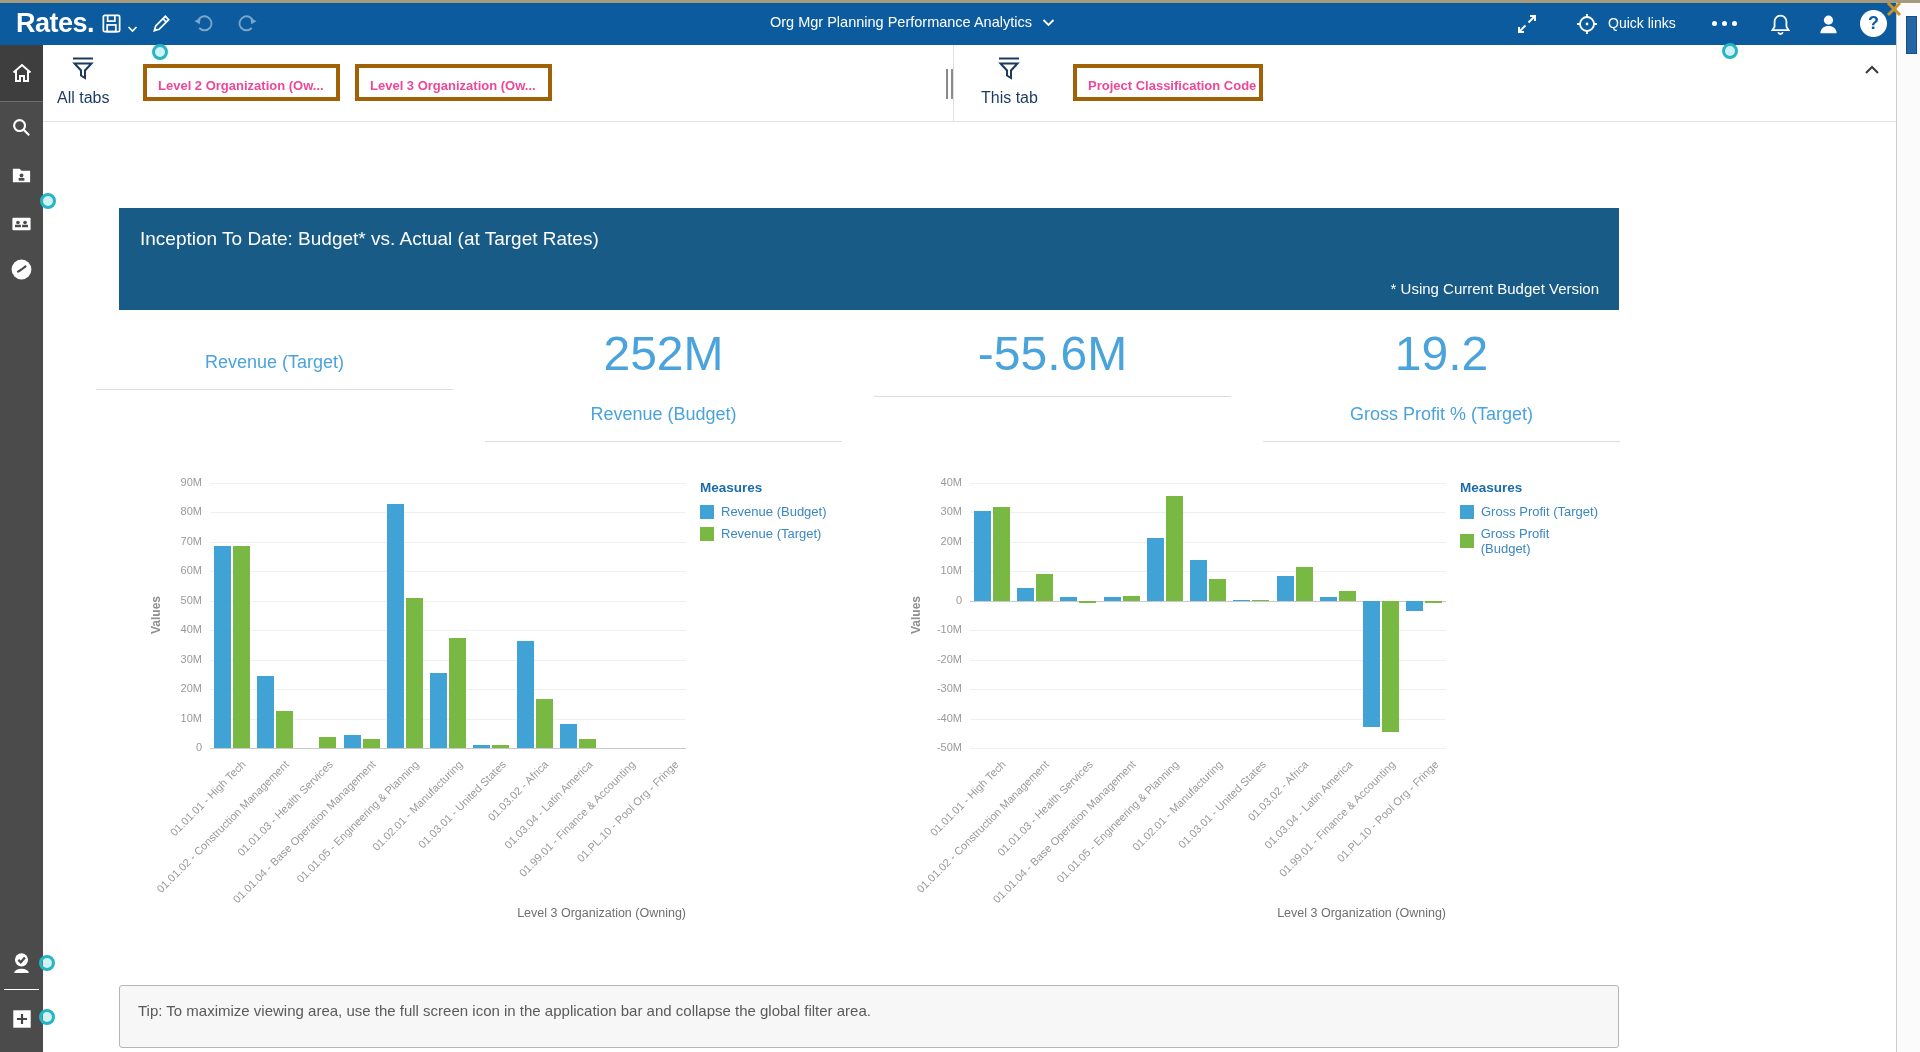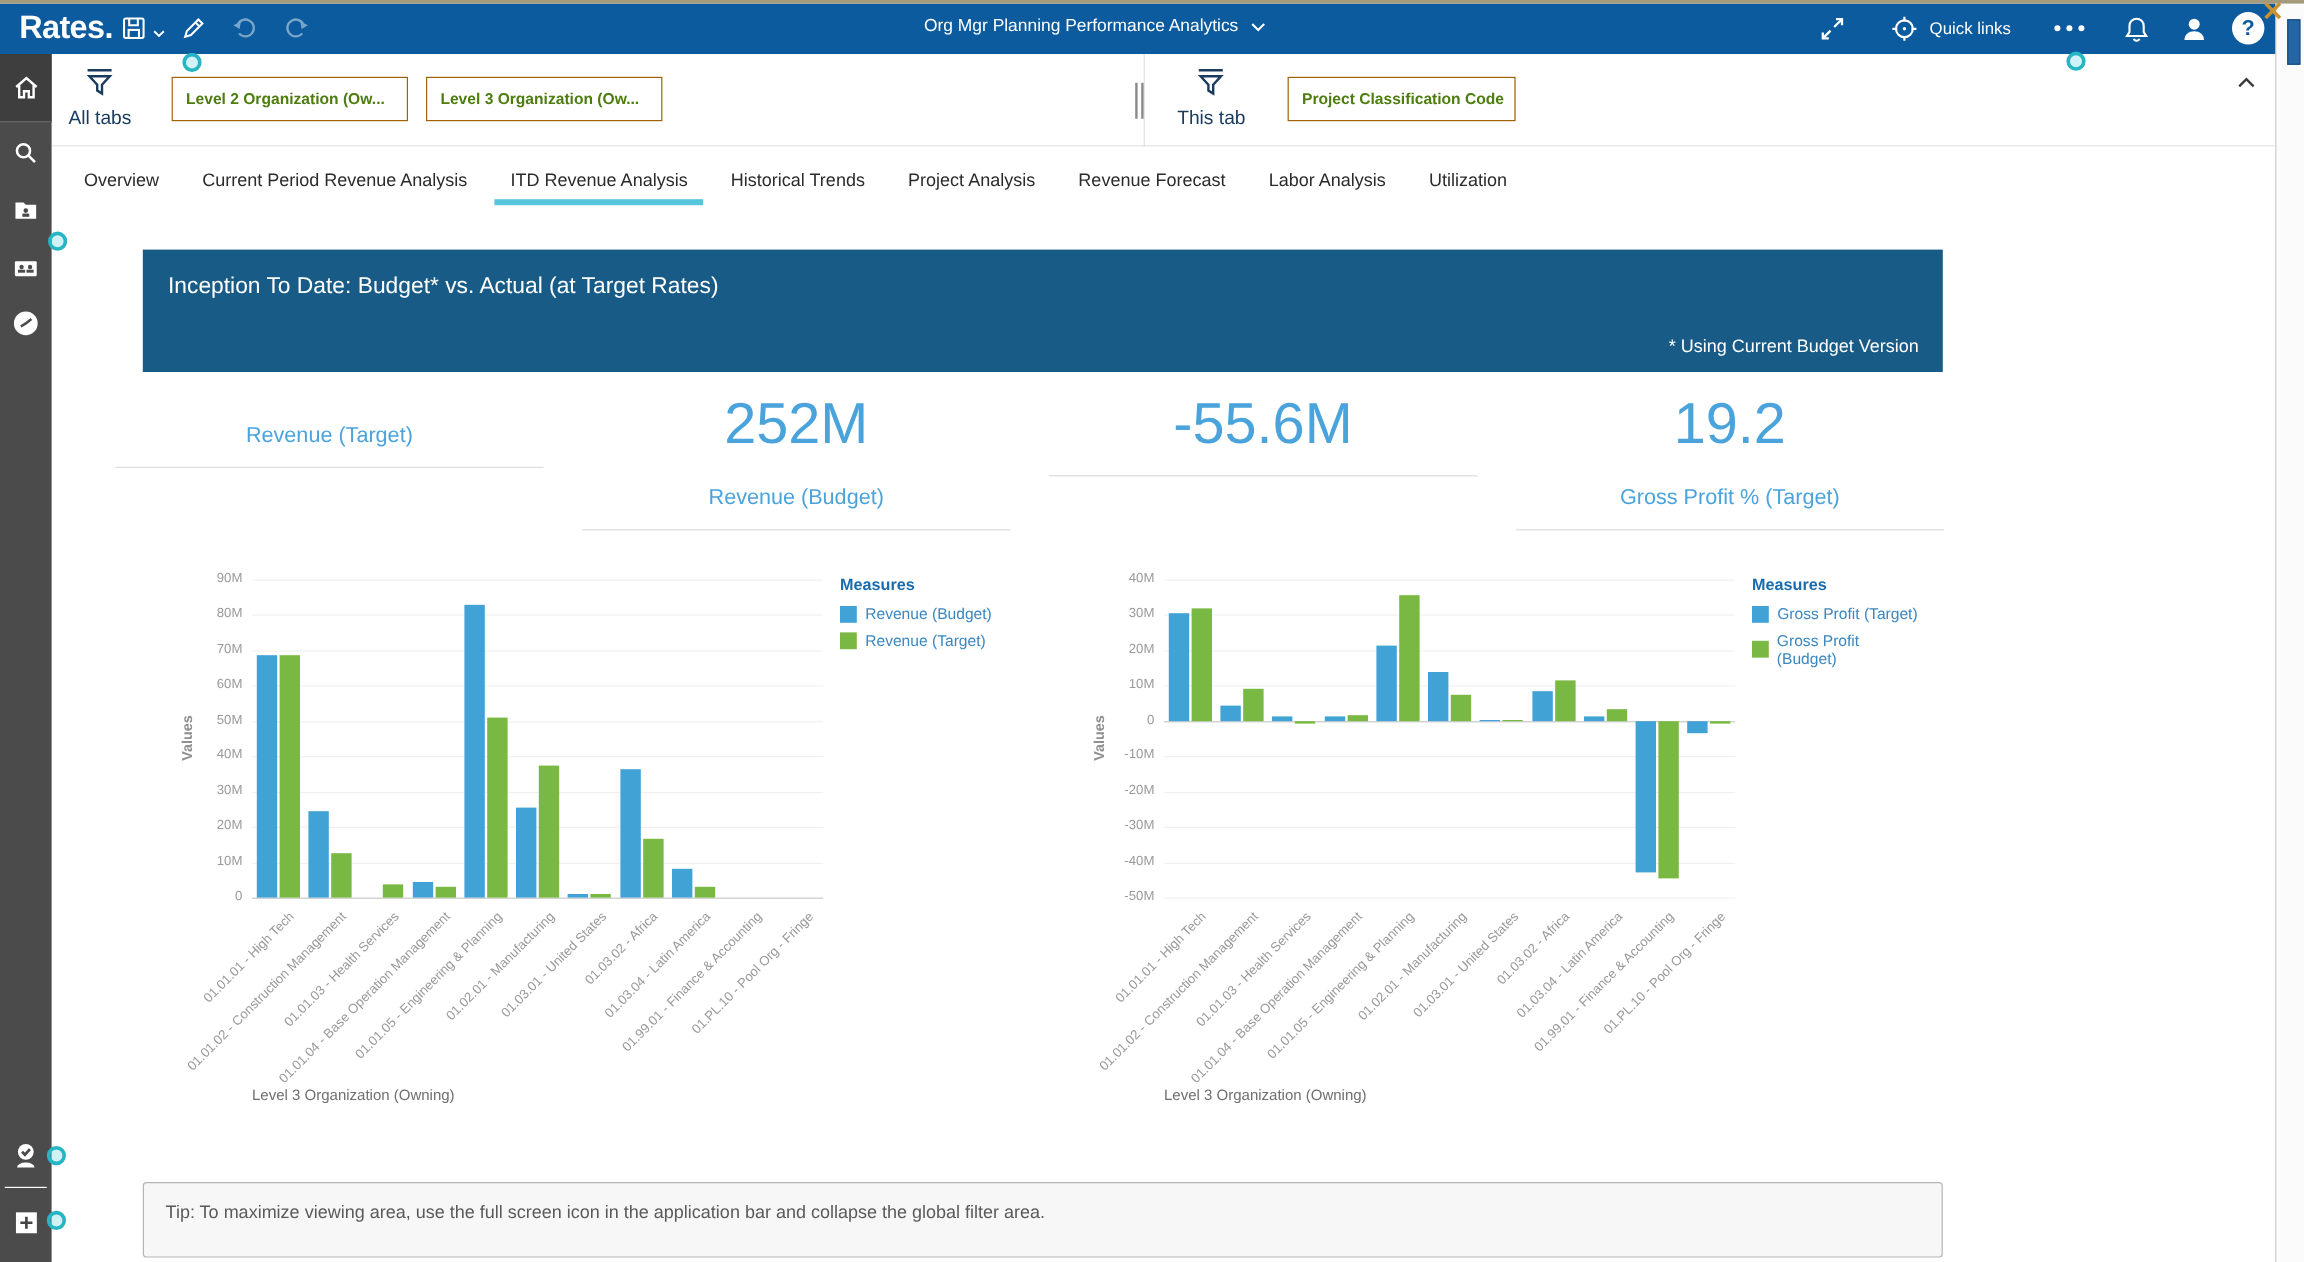--- a/index.html
+++ b/index.html
@@ -32,22 +32,22 @@
   .sidebar{position:absolute;left:0;top:45px;width:43px;height:1007px;background:#4b4b4b;z-index:45}
   .sb-home{position:absolute;left:0;top:0;width:43px;height:57px;background:#3e3e3e;border-bottom:1px solid #6d6d6d;
     display:flex;align-items:center;justify-content:center;cursor:pointer}
   .sb-item{position:absolute;left:0;width:43px;height:44px;display:flex;align-items:center;justify-content:center;cursor:pointer}
   .sb-div{position:absolute;left:4px;width:35px;height:1px;background:#fff}
 
   
   .filterbar{position:absolute;left:43px;top:45px;width:1853px;height:77px;background:#fff;border-bottom:1px solid #e4e4e4;z-index:30}
   .funnel-group{position:absolute;top:10px;text-align:center;cursor:pointer}
   .funnel-group .flabel{display:block;font-size:16px;color:#1a3a5e;margin-top:2px}
-  .chip{position:absolute;top:19px;height:37px;line-height:35px;border:1px solid #a16207;background:#fff;
-    font-size:13px;font-weight:bold;color:#4d7c0f;padding:0 11px;white-space:nowrap;overflow:hidden;cursor:pointer}
+  .chip{position:absolute;top:19px;height:37px;line-height:35px;border:4px solid #a16207;background:#fff;
+    font-size:13px;font-weight:bold;color:#ec4899;padding:0 11px;white-space:nowrap;overflow:hidden;cursor:pointer}
   .vsep{position:absolute;left:910px;top:0;width:1px;height:77px;background:#e0e0e0}
   .split-handle{position:absolute;left:903px;top:24px;display:flex;gap:3px;cursor:col-resize}
   .split-handle i{display:block;width:2px;height:30px;background:#8a8a8a}
   .collapse-btn{position:absolute;right:16px;top:16px;cursor:pointer}
 
   
   .tabsrow{position:absolute;left:43px;top:122px;width:1853px;height:58px;background:#fff;z-index:25;
     display:flex;align-items:flex-start;padding-left:27px}
   .tab{position:relative;font-size:15px;color:#2b2b2b;padding:20px 0 12px 0;margin-right:36px;white-space:nowrap;cursor:pointer}
   .tab.active::after{content:"";position:absolute;left:-13px;right:-13px;bottom:0;height:5px;background:#55c6dc}
@@ -66,21 +66,21 @@
 
   
   .chart-block{position:absolute;top:288px;width:700px;height:470px}
   .grid{position:absolute;height:1px;background:#f0f0f0}
   .grid.zero{background:#c9c9c9}
   .ytick{position:absolute;font-size:11px;color:#9a9a9a;white-space:nowrap}
   .bar{position:absolute;cursor:pointer}
   .xlab{position:absolute;font-size:11px;color:#999;white-space:nowrap;transform:rotate(-45deg);transform-origin:100% 0}
   .ylab{position:absolute;left:-14px;top:140px;width:60px;text-align:center;font-size:12px;font-weight:bold;
     color:#8f8f8f;transform:rotate(-90deg)}
-  .xtitle{position:absolute;text-align:left;font-size:12.5px;color:#6f6f6f}
+  .xtitle{position:absolute;text-align:right;font-size:12.5px;color:#6f6f6f}
   .legend{position:absolute;left:560px;top:12px}
   .legend-title{font-size:13.5px;font-weight:bold;color:#1b6cad;margin-bottom:9px}
   .legend-row{display:flex;align-items:center;margin-bottom:7px;cursor:pointer}
   .swatch{width:14px;height:14px;margin-right:7px}
   .legend-label{font-size:13px;color:#3b87c0}
 
   
   .tipbox{position:absolute;left:76px;top:805px;width:1500px;height:63px;background:#f7f7f7;
     border:1px solid #b5b5b5;border-radius:3px}
   .tipbox span{position:absolute;left:18px;top:16px;font-size:15px;color:#5a5a5a}
@@ -259,30 +259,20 @@
     </div>
     <div class="chip" style="left:1030px;width:190px">Project Classification Code</div>
 
     <div class="collapse-btn">
       <svg width="16" height="10" viewBox="0 0 16 10">
           <polyline points="2,8 8,2 14,8" fill="none" stroke="#3a3a3a" stroke-width="2"></polyline>
         </svg>
     </div>
   </div>
 
-  <div class="tabsrow">
-    <div class="tab">Overview</div>
-    <div class="tab">Current Period Revenue Analysis</div>
-    <div class="tab active">ITD Revenue Analysis</div>
-    <div class="tab">Historical Trends</div>
-    <div class="tab">Project Analysis</div>
-    <div class="tab">Revenue Forecast</div>
-    <div class="tab">Labor Analysis</div>
-    <div class="tab">Utilization</div>
-  </div>
 
   <div class="content">
 
     <div class="banner">
       <div class="banner-title">Inception To Date:  Budget* vs. Actual (at Target Rates)</div>
       <div class="banner-footnote">* Using Current Budget Version</div>
     </div>
 
     <div class="kpi-row">
       <div class="kpi">

